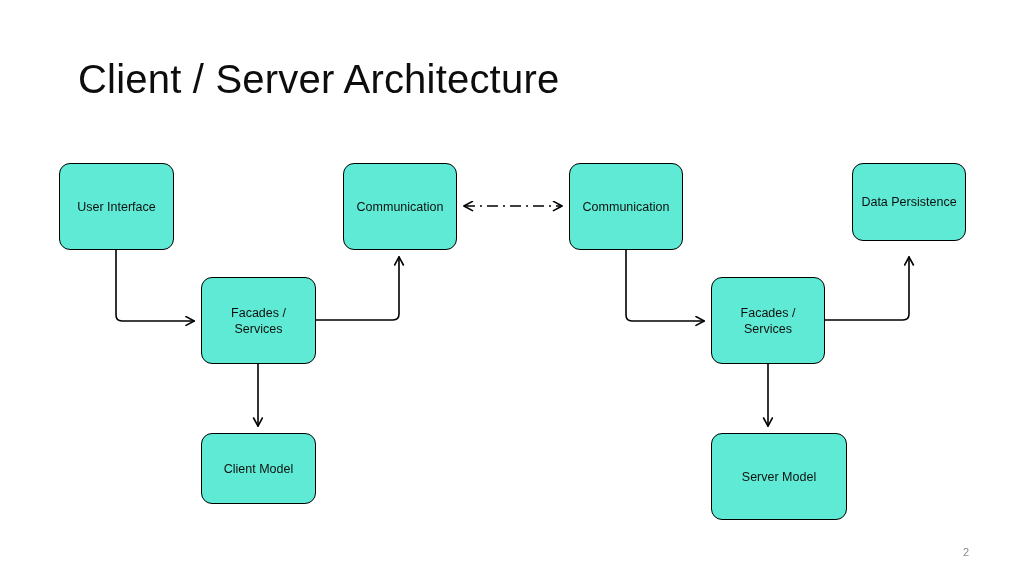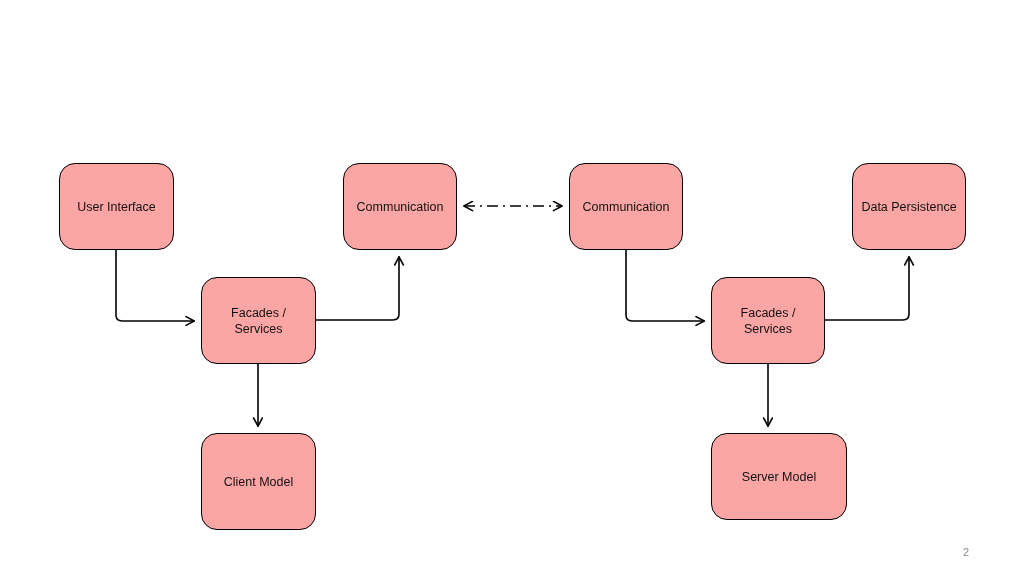--- a/index.html
+++ b/index.html
@@ -29,22 +29,22 @@
     font-weight: 400;
     letter-spacing: 0.2px;
     color: #0d0d0d;
     font-family: "Liberation Sans", sans-serif;
     white-space: nowrap;
   }
   .node {
     position: absolute;
     box-sizing: border-box;
     border: 1.6px solid #000000;
-    border-radius: 16px;
-    background: #fca5a5;
+    border-radius: 11px;
+    background: #5eead4;
     display: flex;
     align-items: center;
     justify-content: center;
     text-align: center;
     z-index: 3;
   }
   .node .node-label {
     font-size: 12.5px;
     line-height: 16px;
     color: #111111;
@@ -68,20 +68,21 @@
     font-size: 11px;
     color: #8a8a8a;
     font-family: "Liberation Sans", sans-serif;
   }
 </style>
 </head>
 <body>
 
 <div id="slide">
 
+  <div id="slide-title">Client / Server Architecture</div>
 
   <svg id="diagram-svg" viewBox="0 0 1024 576" xmlns="http://www.w3.org/2000/svg">
     <defs>
       <marker id="openArrowEnd" markerWidth="14" markerHeight="14" refX="10.5" refY="5" orient="auto" markerUnits="userSpaceOnUse">
         <path d="M 2,0.4 L 10.6,5 L 2,9.6" fill="none" stroke="#000000" stroke-width="1.6" stroke-linecap="round" stroke-linejoin="round"></path>
       </marker>
       <marker id="openArrowStart" markerWidth="14" markerHeight="14" refX="3.5" refY="5" orient="auto" markerUnits="userSpaceOnUse">
         <path d="M 12,0.4 L 3.4,5 L 12,9.6" fill="none" stroke="#000000" stroke-width="1.6" stroke-linecap="round" stroke-linejoin="round"></path>
       </marker>
       <marker id="solidArrowEnd" markerWidth="13" markerHeight="13" refX="9.4" refY="5" orient="auto" markerUnits="userSpaceOnUse">
@@ -109,35 +110,35 @@
   </div>
 
   <div class="node" style="left:343px; top:163px; width:114px; height:87px;">
     <span class="node-label">Communication</span>
   </div>
 
   <div class="node" style="left:569px; top:163px; width:114px; height:87px;">
     <span class="node-label">Communication</span>
   </div>
 
-  <div class="node" style="left:852px; top:163px; width:114px; height:87px;">
+  <div class="node" style="left:852px; top:163px; width:114px; height:78px;">
     <span class="node-label">Data Persistence</span>
   </div>
 
   <div class="node" style="left:201px; top:277px; width:115px; height:87px;">
     <span class="node-label">Facades /
 Services</span>
   </div>
 
   <div class="node" style="left:711px; top:277px; width:114px; height:87px;">
     <span class="node-label">Facades /
 Services</span>
   </div>
 
-  <div class="node" style="left:201px; top:433px; width:115px; height:97px;">
+  <div class="node" style="left:201px; top:433px; width:115px; height:71px;">
     <span class="node-label">Client Model</span>
   </div>
 
   <div class="node" style="left:711px; top:433px; width:136px; height:87px;">
     <span class="node-label">Server Model</span>
   </div>
 
   <div id="page-number">2</div>
 
 </div>

